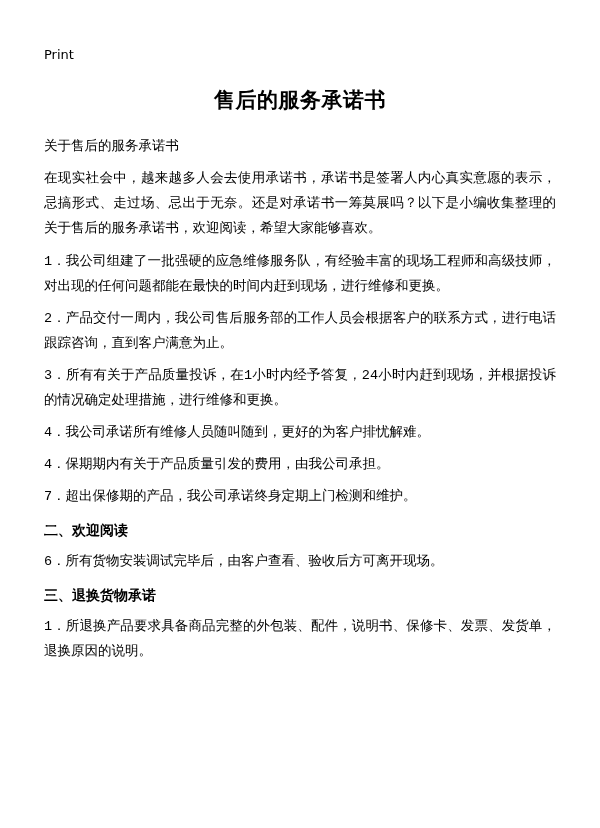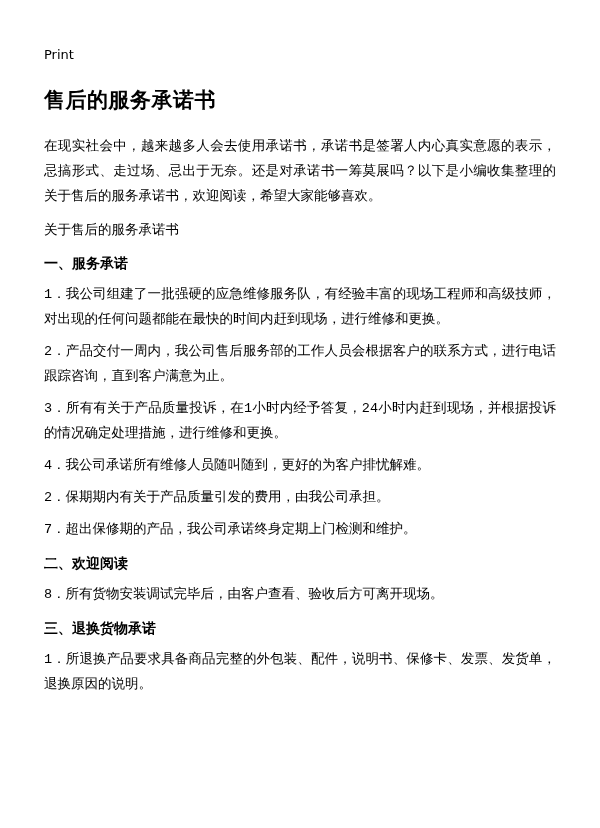--- a/index.html
+++ b/index.html
@@ -23,20 +23,21 @@
   }
   .print-link {
     font-size: 13px;
     line-height: 16px;
     color: #000;
     text-decoration: none;
     display: inline-block;
     margin-bottom: 22px;
   }
   .doc-title {
+    text-align: center;
     font-size: 21px;
     font-weight: bold;
     line-height: 30px;
     margin: 0 0 18px 0;
     letter-spacing: 0.5px;
   }
   .para {
     font-size: 13.5px;
     line-height: 25px;
     margin: 0 0 7px 0;
@@ -69,32 +70,31 @@
 </style>
 </head>
 <body>
 
 <div class="page">
 
   <a href="#" class="print-link">Print</a>
 
   <h1 class="doc-title">售后的服务承诺书</h1>
 
+  <p class="para">关于售后的服务承诺书</p>
+
   <p class="para lead">在现实社会中，越来越多人会去使用承诺书，承诺书是签署人内心真实意愿的表示，忌搞形式、走过场、忌出于无奈。还是对承诺书一筹莫展吗？以下是小编收集整理的关于售后的服务承诺书，欢迎阅读，希望大家能够喜欢。</p>
 
-  <p class="para">关于售后的服务承诺书</p>
 
-
-  <h2 class="section-head">一、服务承诺</h2>
   <p class="numbered">1．我公司组建了一批强硬的应急维修服务队，有经验丰富的现场工程师和高级技师，对出现的任何问题都能在最快的时间内赶到现场，进行维修和更换。</p>
   <p class="numbered">2．产品交付一周内，我公司售后服务部的工作人员会根据客户的联系方式，进行电话跟踪咨询，直到客户满意为止。</p>
   <p class="numbered">3．所有有关于产品质量投诉，在1小时内经予答复，24小时内赶到现场，并根据投诉的情况确定处理措施，进行维修和更换。</p>
   <p class="numbered">4．我公司承诺所有维修人员随叫随到，更好的为客户排忧解难。</p>
-  <p class="numbered">2．保期期内有关于产品质量引发的费用，由我公司承担。</p>
+  <p class="numbered">4．保期期内有关于产品质量引发的费用，由我公司承担。</p>
   <p class="numbered">7．超出保修期的产品，我公司承诺终身定期上门检测和维护。</p>
 
   <h2 class="section-head">二、欢迎阅读</h2>
-  <p class="numbered">8．所有货物安装调试完毕后，由客户查看、验收后方可离开现场。</p>
+  <p class="numbered">6．所有货物安装调试完毕后，由客户查看、验收后方可离开现场。</p>
 
   <h2 class="section-head">三、退换货物承诺</h2>
   <p class="numbered">1．所退换产品要求具备商品完整的外包装、配件，说明书、保修卡、发票、发货单，退换原因的说明。</p>
 
 </div>
 
 </body></html>

